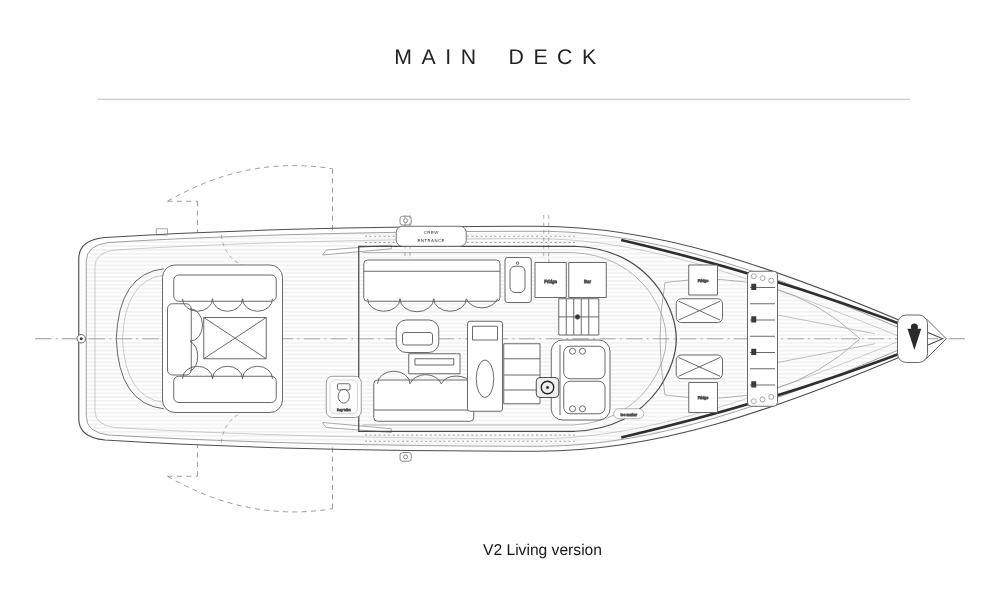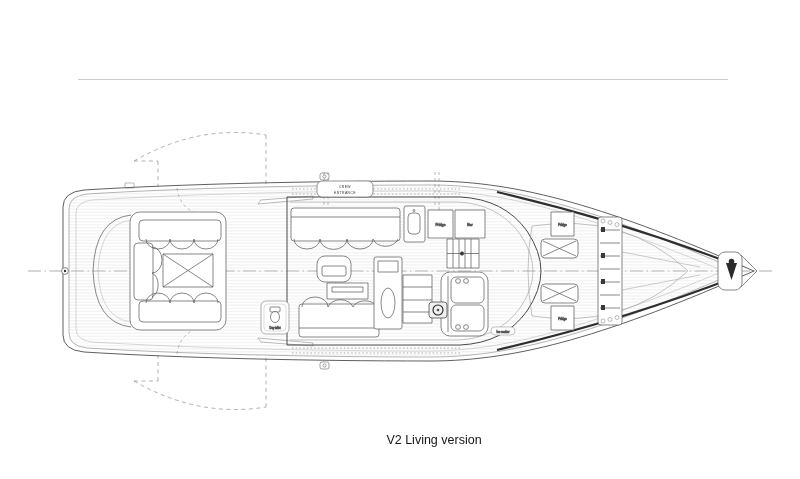--- a/index.html
+++ b/index.html
@@ -12,20 +12,21 @@
            font-size:12.5px;font-weight:400;color:#161616;padding-left:34px;}
   svg{position:absolute;top:0;left:0;}
   svg *{vector-effect:non-scaling-stroke;}
   text{font-family:"Liberation Sans", sans-serif;fill:#333;}
 </style>
 </head>
 <body>
 
 <div class="page">
 
+  <div class="title">MAIN DECK</div>
   <div class="rule"></div>
 
   <svg width="800" height="479" viewBox="0 0 800 479">
     <defs>
       <pattern id="planks" patternUnits="userSpaceOnUse" width="4" height="3.1">
         <line x1="0" y1="1.5" x2="4" y2="1.5" stroke="#d4d4d4" stroke-width="0.45"></line>
       </pattern>
       <clipPath id="hullClip">
         <path d="M 69,209 Q 69,196 87,194 C 185,188 310,185 430,185 C 514,185 598,210 740,271 C 598,332 514,357 430,357 C 310,357 185,354 87,348 Q 69,346 69,333 Z"></path>
       </clipPath>

